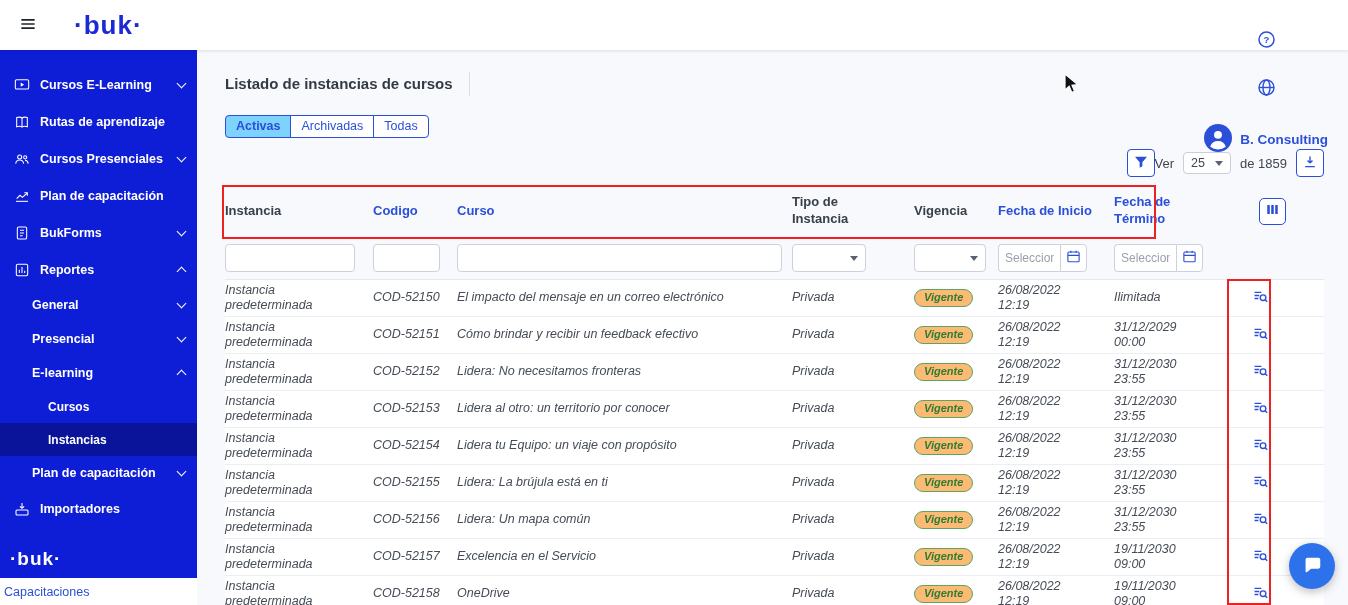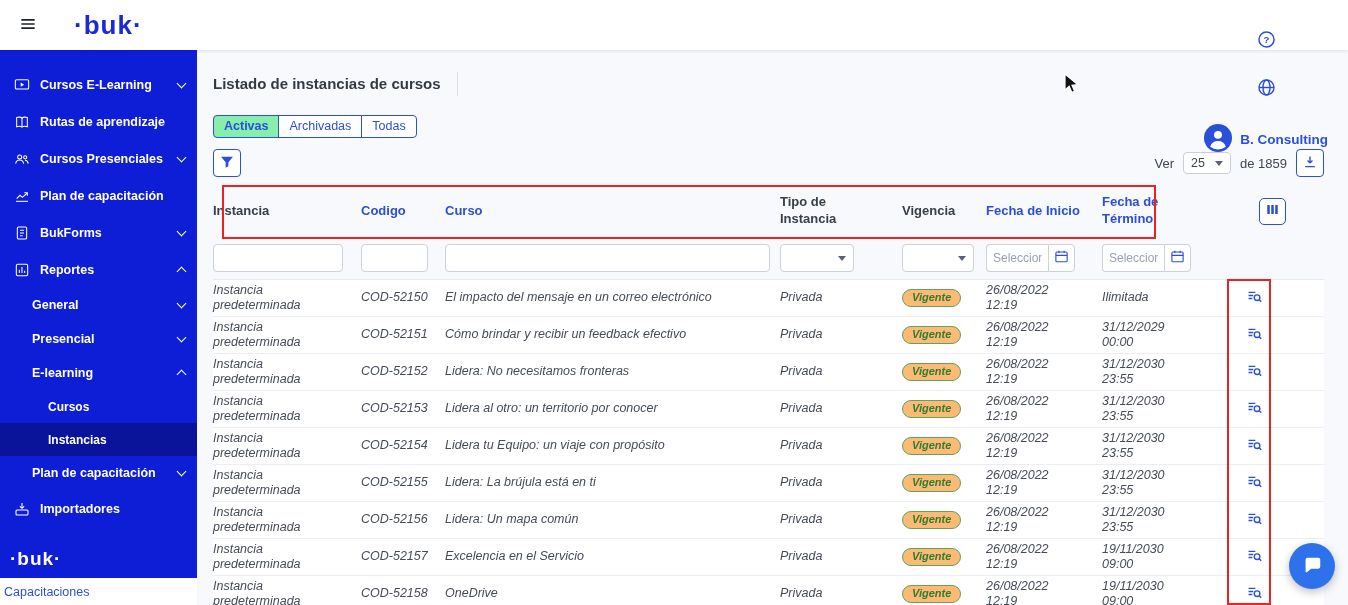--- a/index.html
+++ b/index.html
@@ -39,33 +39,33 @@
   .slabel { white-space: nowrap; }
   .schev { width: 7px; height: 7px; border-right: 1.6px solid #fff; border-bottom: 1.6px solid #fff; margin-left: auto; }
   .schev.down { transform: rotate(45deg); margin-top: -3px; }
   .schev.up { transform: rotate(-135deg); margin-top: 3px; }
   .sidebar-logo { margin-top: auto; color: #fff; font-size: 19px; font-weight: 700; padding: 6px 10px 8px; letter-spacing: 1px; }
   .sidebar-strip { position: absolute; left: 0; bottom: 0; width: 197px; height: 27px; background: #fff;
                    z-index: 6; display: flex; align-items: center; }
   .sidebar-strip span { color: #2b4fd8; font-size: 12.5px; padding-left: 4px; }
 
   
-  .main { position: absolute; left: 197px; top: 50px; width: 1151px; height: 555px; padding: 24px 24px 0 16px; overflow: hidden; }
+  .main { position: absolute; left: 197px; top: 50px; width: 1151px; height: 555px; padding: 24px 24px 0 28px; overflow: hidden; }
   .title-row { display: flex; align-items: center; gap: 16px; height: 19px; }
   .page-title { font-size: 15px; font-weight: 700; color: #333a45; }
   .v-div { width: 1px; height: 24px; background: #d9dde6; }
 
   .tabs { margin-top: 22px; display: inline-flex; }
   .tab { font-size: 12.5px; color: #2b4fd8; background: #fff; border: 1px solid #2b4fd8;
          padding: 3px 10px 4px; margin-left: -1px; }
   .tab:first-child { border-radius: 4px 0 0 4px; margin-left: 0; }
   .tab:last-child { border-radius: 0 4px 4px 0; }
-  .tab.active { background: #86efac; font-weight: 700; }
-
-  .toolbar { margin-top: 11px; display: flex; align-items: center; justify-content: space-between; height: 28px; }
+  .tab.active { background: #7dd3fc; font-weight: 700; }
+
+  .toolbar { margin-top: 11px; display: flex; align-items: center; justify-content: flex-end; height: 28px; }
   .sq-btn { width: 28px; height: 28px; border: 1px solid #2b4fd8; border-radius: 4px; background: #fff;
             display: flex; align-items: center; justify-content: center; }
   .sq-btn svg { width: 16px; height: 16px; }
   .pager { display: flex; align-items: center; gap: 9px; font-size: 13px; color: #3f4650; }
   .psize { display: flex; align-items: center; gap: 10px; border: 1px solid #c9ced8; border-radius: 4px;
            background: #fff; padding: 3px 7px; font-size: 12.5px; color: #3f4650; cursor: pointer; }
   .caret { width: 0; height: 0; border-left: 4px solid transparent; border-right: 4px solid transparent;
            border-top: 5px solid #596273; }
 
   

